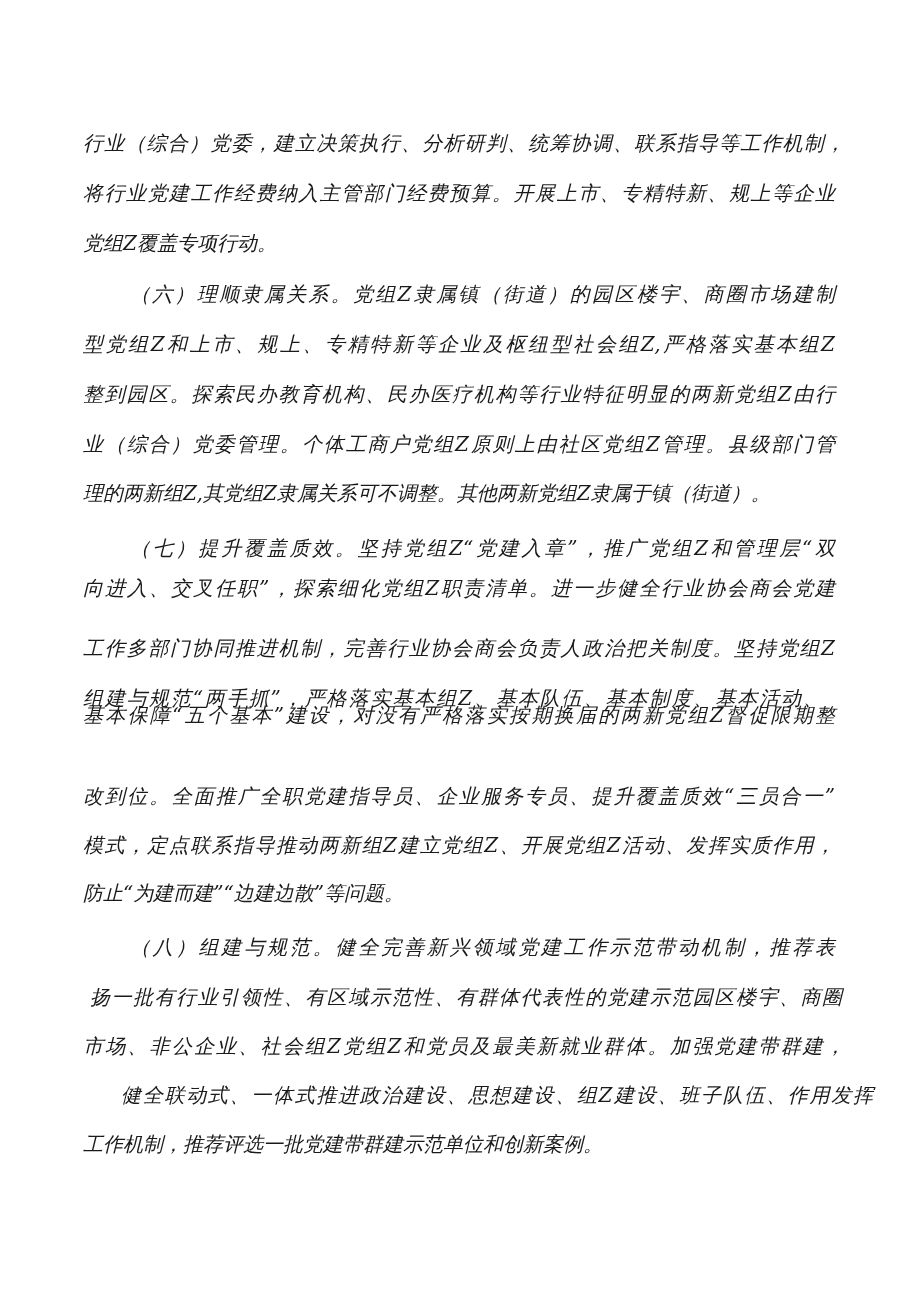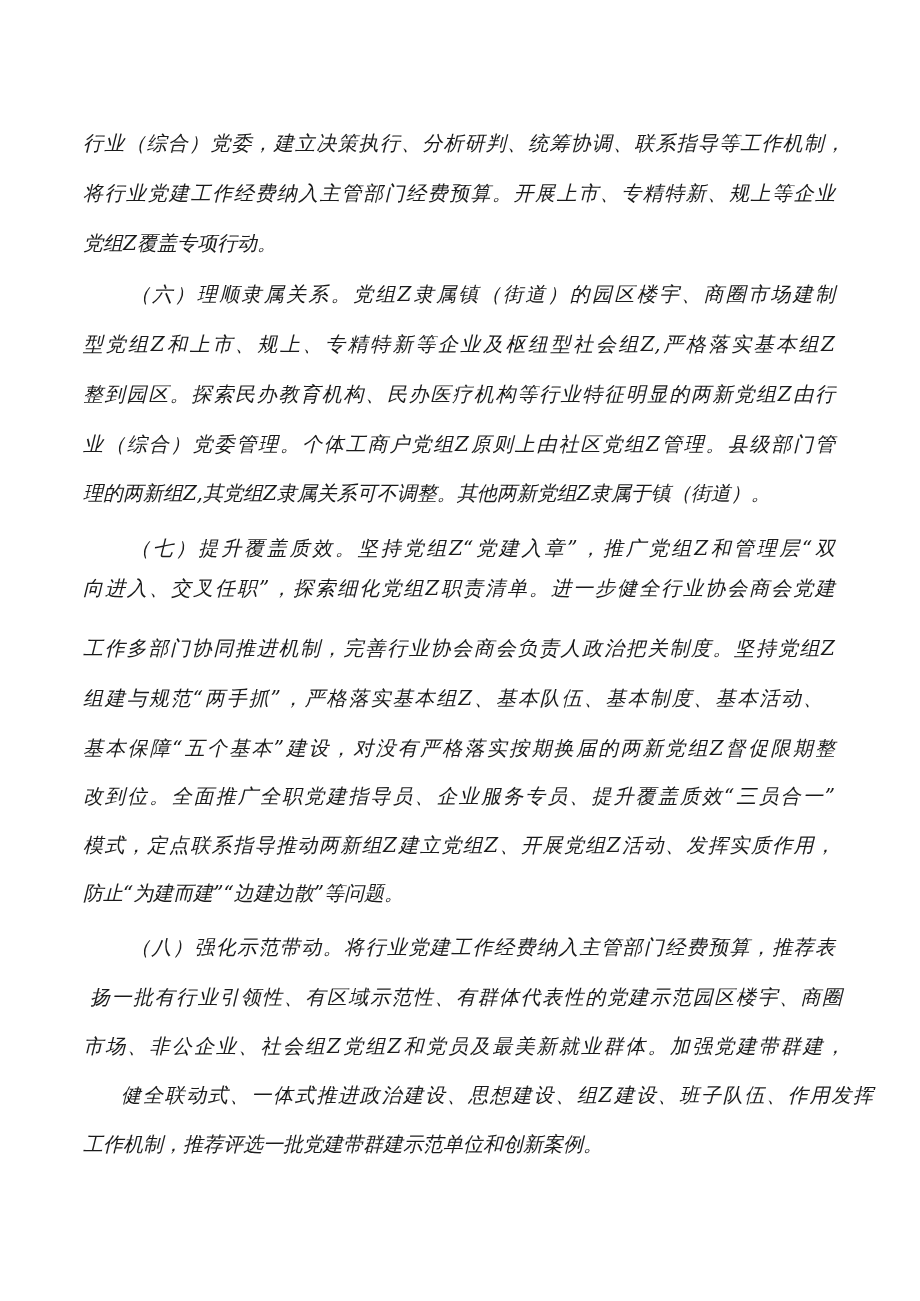--- a/index.html
+++ b/index.html
@@ -29,27 +29,27 @@
     <div class="line" style="top:379px;">整到园区。探索民办教育机构、民办医疗机构等行业特征明显的两新党组Z由行</div>
     <div class="line" style="top:429px;">业（综合）党委管理。个体工商户党组Z原则上由社区党组Z管理。县级部门管</div>
     <div class="line last" style="top:478px; width:770px;">理的两新组Z,其党组Z隶属关系可不调整。其他两新党组Z隶属于镇（街道）。</div>
   </div>
 
   <div>
     <div class="line" style="top:533px; left:130px; width:705px;">（七）提升覆盖质效。坚持党组Z“党建入章”，推广党组Z和管理层“双</div>
     <div class="line" style="top:565px;margin-top:8px;">向进入、交叉任职”，探索细化党组Z职责清单。进一步健全行业协会商会党建</div>
     <div class="line" style="top:633px;">工作多部门协同推进机制，完善行业协会商会负责人政治把关制度。坚持党组Z</div>
     <div class="line" style="top:683px; width:740px;">组建与规范“两手抓”，严格落实基本组Z、基本队伍、基本制度、基本活动、</div>
-    <div class="line" style="top:733px;">基本保障“五个基本”建设，对没有严格落实按期换届的两新党组Z督促限期整</div>
+    <div class="line" style="top:700px;">基本保障“五个基本”建设，对没有严格落实按期换届的两新党组Z督促限期整</div>
     <div class="line" style="top:781px;">改到位。全面推广全职党建指导员、企业服务专员、提升覆盖质效“三员合一”</div>
     <div class="line" style="top:830px;">模式，定点联系指导推动两新组Z建立党组Z、开展党组Z活动、发挥实质作用，</div>
     <div class="line last" style="top:878px;">防止“为建而建”“边建边散”等问题。</div>
   </div>
 
   <div>
-    <div class="line" style="top:932px; left:130px; width:705px;">（八）强化示范带动。将行业党建工作经费纳入主管部门经费预算，推荐表</div>
+    <div class="line" style="top:932px; left:130px; width:705px;">（八）组建与规范。健全完善新兴领域党建工作示范带动机制，推荐表</div>
     <div class="line" style="top:982px;margin-left:7px;">扬一批有行业引领性、有区域示范性、有群体代表性的党建示范园区楼宇、商圈</div>
     <div class="line wide" style="top:1031px;">市场、非公企业、社会组Z党组Z和党员及最美新就业群体。加强党建带群建，</div>
     <div class="line" style="top:1080px;margin-left:38px;">健全联动式、一体式推进政治建设、思想建设、组Z建设、班子队伍、作用发挥</div>
     <div class="line last" style="top:1129px;">工作机制，推荐评选一批党建带群建示范单位和创新案例。</div>
   </div>
 
 </div>
 
 </body></html>

